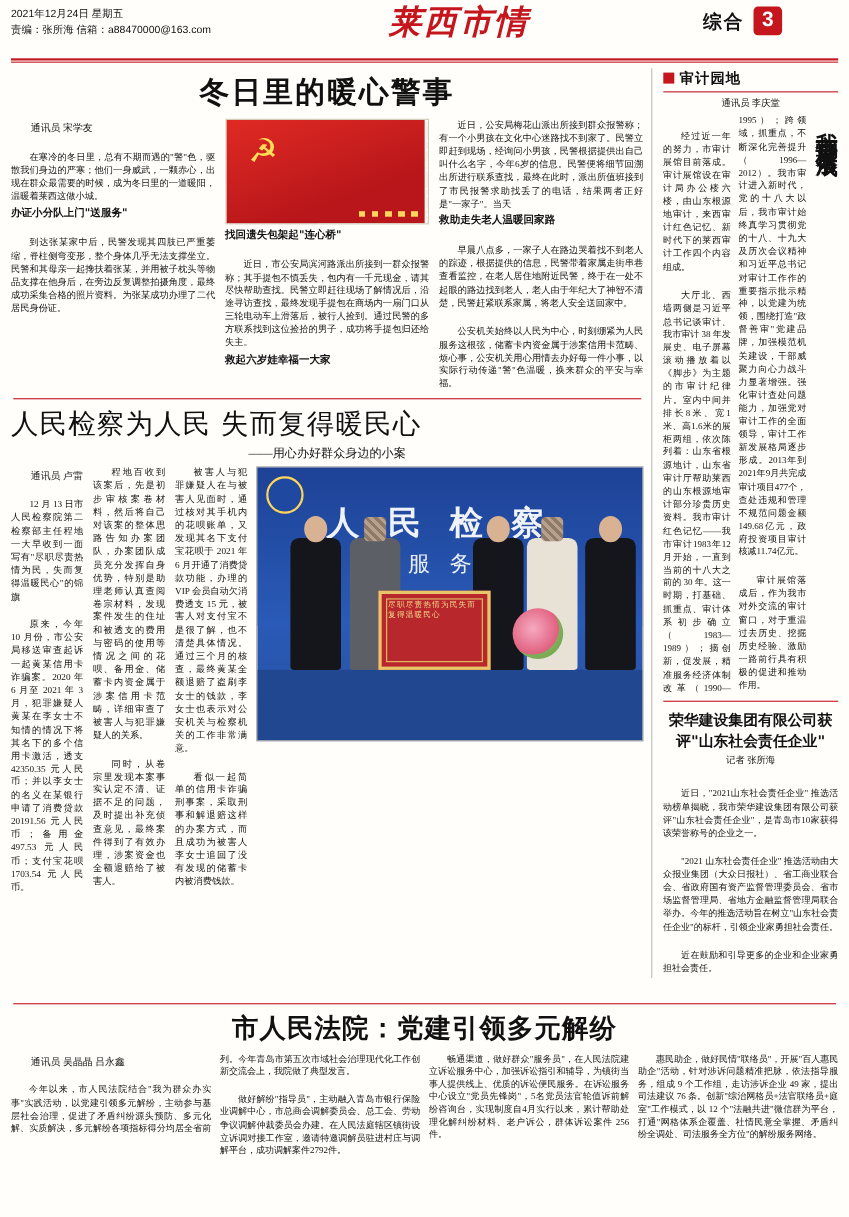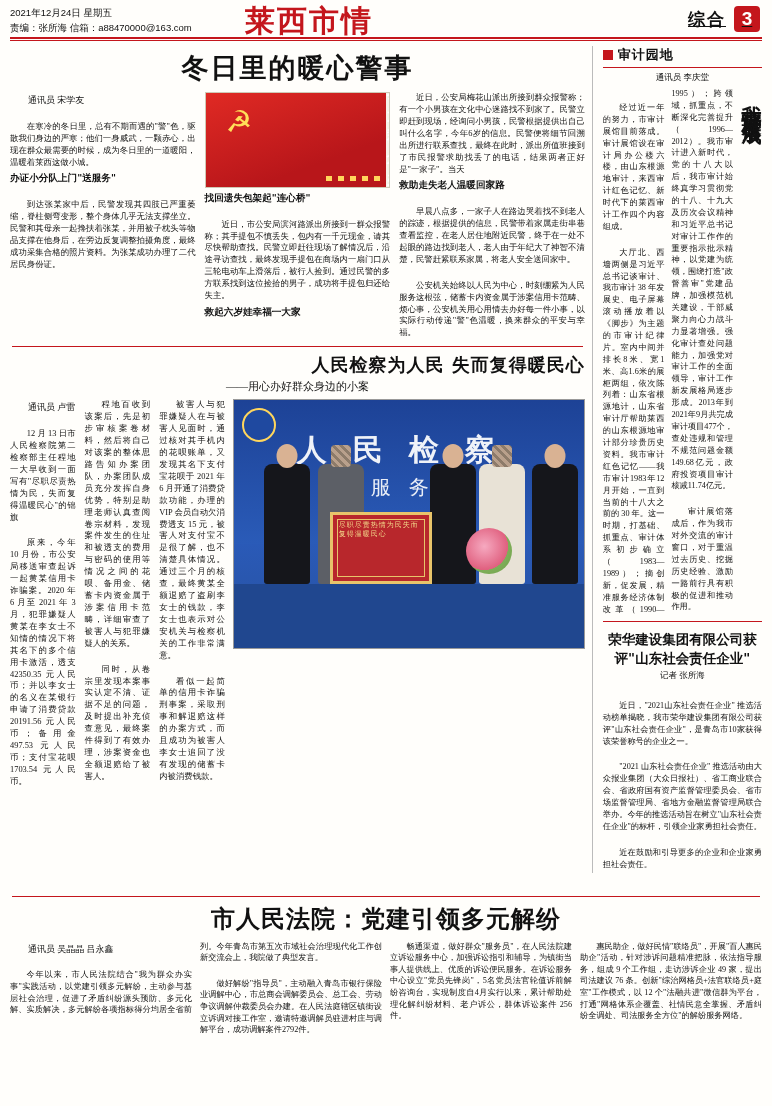--- a/index.html
+++ b/index.html
@@ -6,39 +6,39 @@
   body{
     width:772px;height:1106px;
     background:#fffefb;
     font-family:"Liberation Serif", serif;
     color:#111;
     overflow:hidden;
   }
   .page{width:772px;height:1106px;position:relative;box-sizing:border-box;padding:0 8px;}
 
   
-  .masthead{display:flex;align-items:flex-start;padding:6px 2px 18px 2px;height:36px;box-sizing:border-box;}
+  .masthead{display:flex;align-items:flex-start;padding:6px 2px 18px 2px;height:52px;box-sizing:border-box;}
   .mh-left{width:235px;font-size:9.5px;line-height:1.55;color:#111;font-family:"Liberation Sans",sans-serif;}
   .mh-left .line2{color:#111;}
-  .mh-center{flex:1;}
+  .mh-center{flex:1;text-align:center;font-style:italic;}
   .mh-title{font-size:30px;font-weight:bold;letter-spacing:2px;color:#c4161c;font-family:"DejaVu Serif",serif;line-height:1;}
-  .mh-right{width:170px;display:flex;align-items:center;justify-content:flex-end;gap:8px;padding-right:2px;text-decoration:underline;}
+  .mh-right{width:170px;display:flex;align-items:center;justify-content:center;gap:8px;padding-right:2px;}
   .mh-section{font-size:17px;font-weight:bold;letter-spacing:2px;}
   .mh-num{width:26px;height:26px;background:#c4161c;color:#fff;border-radius:4px;display:flex;align-items:center;justify-content:center;font-size:19px;font-weight:bold;font-family:"Liberation Sans",sans-serif;}
   .rule-red{height:2px;background:#c4161c;margin:1px 2px 0 2px;}
   .rule-thin{height:1px;background:#c4161c;margin:1px 2px 3px 2px;}
 
   
   .body-wrap{display:flex;gap:7px;padding:2px 2px 0 2px;}
   .col-main{width:585px;}
   .col-side{width:162px;border-left:1px solid #bbb;padding-left:10px;}
 
   
   .hl1{text-align:center;font-size:27px;font-weight:bold;letter-spacing:2px;margin:4px 0 6px 0;font-family:Liberation Mono, monospace;}
-  .hl2{text-align:right;font-size:18px;font-weight:bold;letter-spacing:1px;margin:6px 0 2px 0;font-family:"DejaVu Serif",serif;}
+  .hl2{text-align:left;font-size:25px;font-weight:normal;letter-spacing:1px;margin:6px 0 2px 0;font-family:"DejaVu Serif",serif;}
   .hl2sub{text-align:center;font-size:11px;margin:0 0 5px 0;}
   .hl3{text-align:center;font-size:24px;font-weight:bold;letter-spacing:1px;margin:6px 0 6px 0;font-family:"DejaVu Serif",serif;}
 
   .byline{font-size:9px;margin:2px 0 3px 0;}
 
   
   .cols3{column-count:3;column-gap:9px;column-rule:none;font-size:8.4px;line-height:1.42;text-align:justify;}
   .cols4{column-count:4;column-gap:8px;font-size:8.2px;line-height:1.42;text-align:justify;}
   p{margin:14px 0 2px 0;text-indent:2em;}
   .subhead{font-weight:bold;text-indent:0;font-size:9.6px;margin:3px 0 2px 0;font-family:"DejaVu Serif",serif;}
@@ -54,21 +54,21 @@
   
   .photo{width:352px;height:250px;border:1px solid #999;box-sizing:border-box;position:relative;overflow:hidden;background:linear-gradient(#1b3d8f,#2454b5 42%,#2b5dc0 43%,#27519f 100%);float:right;margin:0 0 4px 8px;}
   .photo .backdrop{position:absolute;left:0;top:0;right:0;height:58%;background:linear-gradient(#1d4296,#2a5bb8);}
   .photo .bdtext{position:absolute;top:30px;left:0;right:0;text-align:center;color:#fff;font-size:30px;letter-spacing:26px;font-weight:bold;opacity:.93;font-family:"DejaVu Serif",serif;}
   .photo .bdtext2{position:absolute;top:74px;left:0;right:0;text-align:center;color:#fff;font-size:20px;letter-spacing:18px;opacity:.9;}
   .photo .floor{position:absolute;left:0;right:0;bottom:0;height:26%;background:#20478f;}
   .photo .p{position:absolute;bottom:26%;}
   .p-suit{width:46px;height:120px;background:#15161b;border-radius:8px 8px 3px 3px;}
   .p-head{width:21px;height:24px;border-radius:50%;background:#d9b293;position:absolute;left:50%;transform:translateX(-50%);top:-20px;}
   .p-blur{position:absolute;width:20px;height:22px;left:50%;transform:translateX(-50%);top:-19px;background:repeating-linear-gradient(45deg,#b9a08c 0 3px,#8d7b6a 3px 6px);border-radius:4px;}
-  .plaque{position:absolute;left:96px;bottom:26%;width:96px;height:66px;background:#b8272c;border:3px solid #e8c46a;}
+  .plaque{position:absolute;left:110px;bottom:26%;width:96px;height:66px;background:#b8272c;border:3px solid #e8c46a;}
   .plaque .pl-in{position:absolute;inset:4px;border:1px solid #e8c46a;}
   .plaque .pl-txt{position:absolute;inset:6px;color:#f3d98a;font-size:7px;line-height:1.25;letter-spacing:1px;}
   .bouquet{position:absolute;left:232px;bottom:30%;width:46px;height:46px;border-radius:50%;background:radial-gradient(circle at 40% 40%,#f6a9c0,#e0607f 60%,#7fae58 61%,#6da04b);}
   .photo .emb{position:absolute;left:8px;top:8px;width:30px;height:30px;border-radius:50%;background:#1f49a0;border:2px solid #ffd65c;}
 
   
   .side-head{display:flex;align-items:center;gap:5px;border-bottom:1px solid #c4161c;padding-bottom:3px;margin-bottom:4px;}
   .side-sq{width:10px;height:10px;background:#c4161c;}
   .side-head-txt{font-size:13px;font-weight:bold;letter-spacing:1px;font-family:"DejaVu Serif",serif;}
   .side-byline{font-size:8.5px;text-align:center;margin:2px 0 4px 0;}

